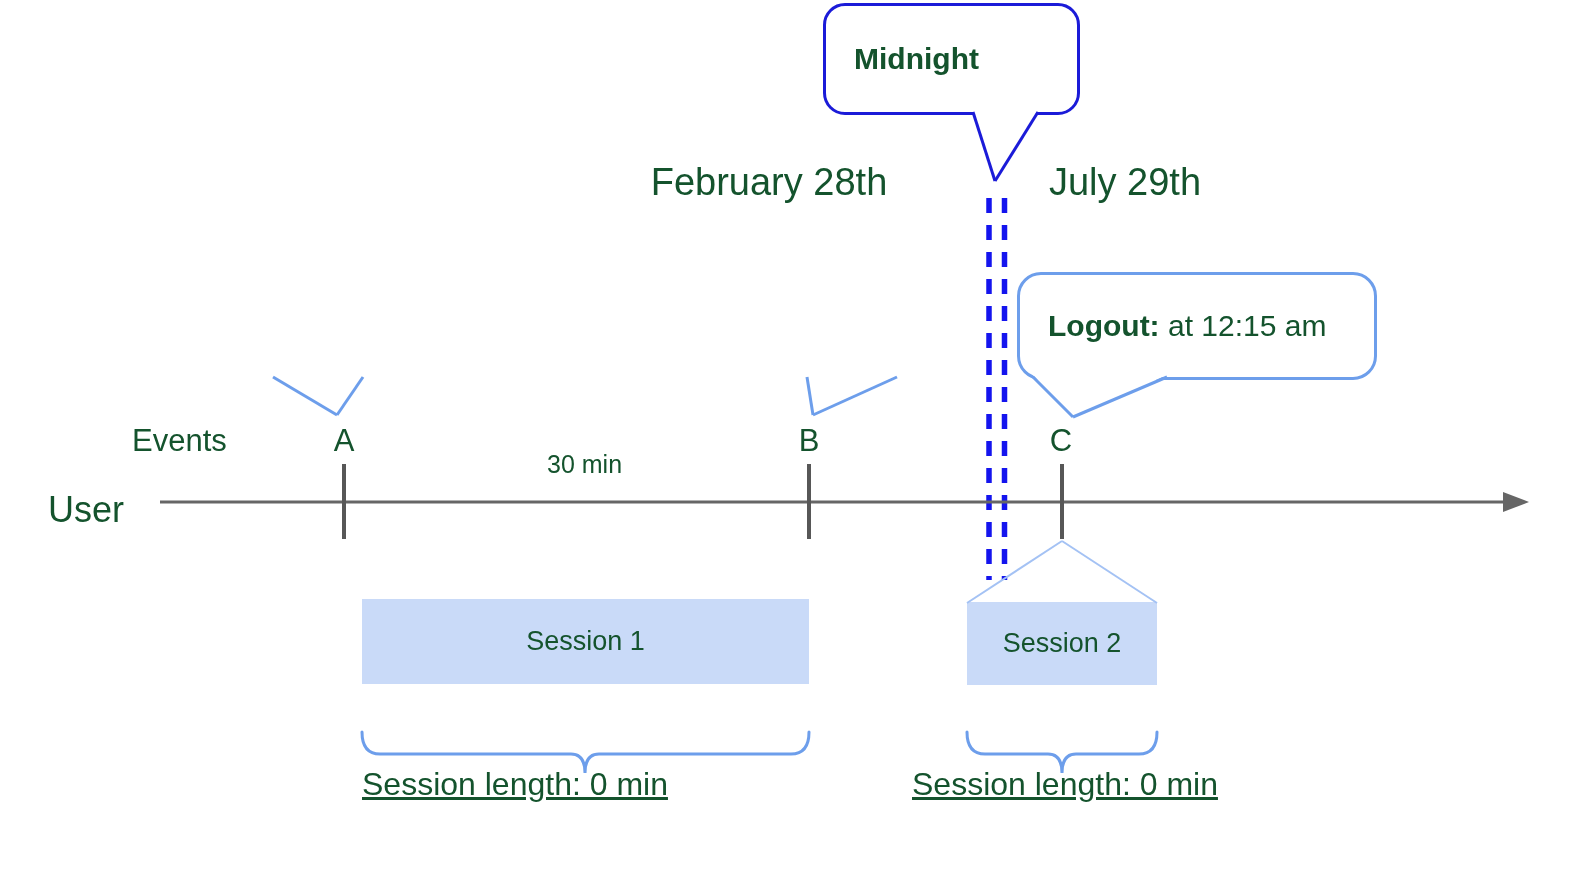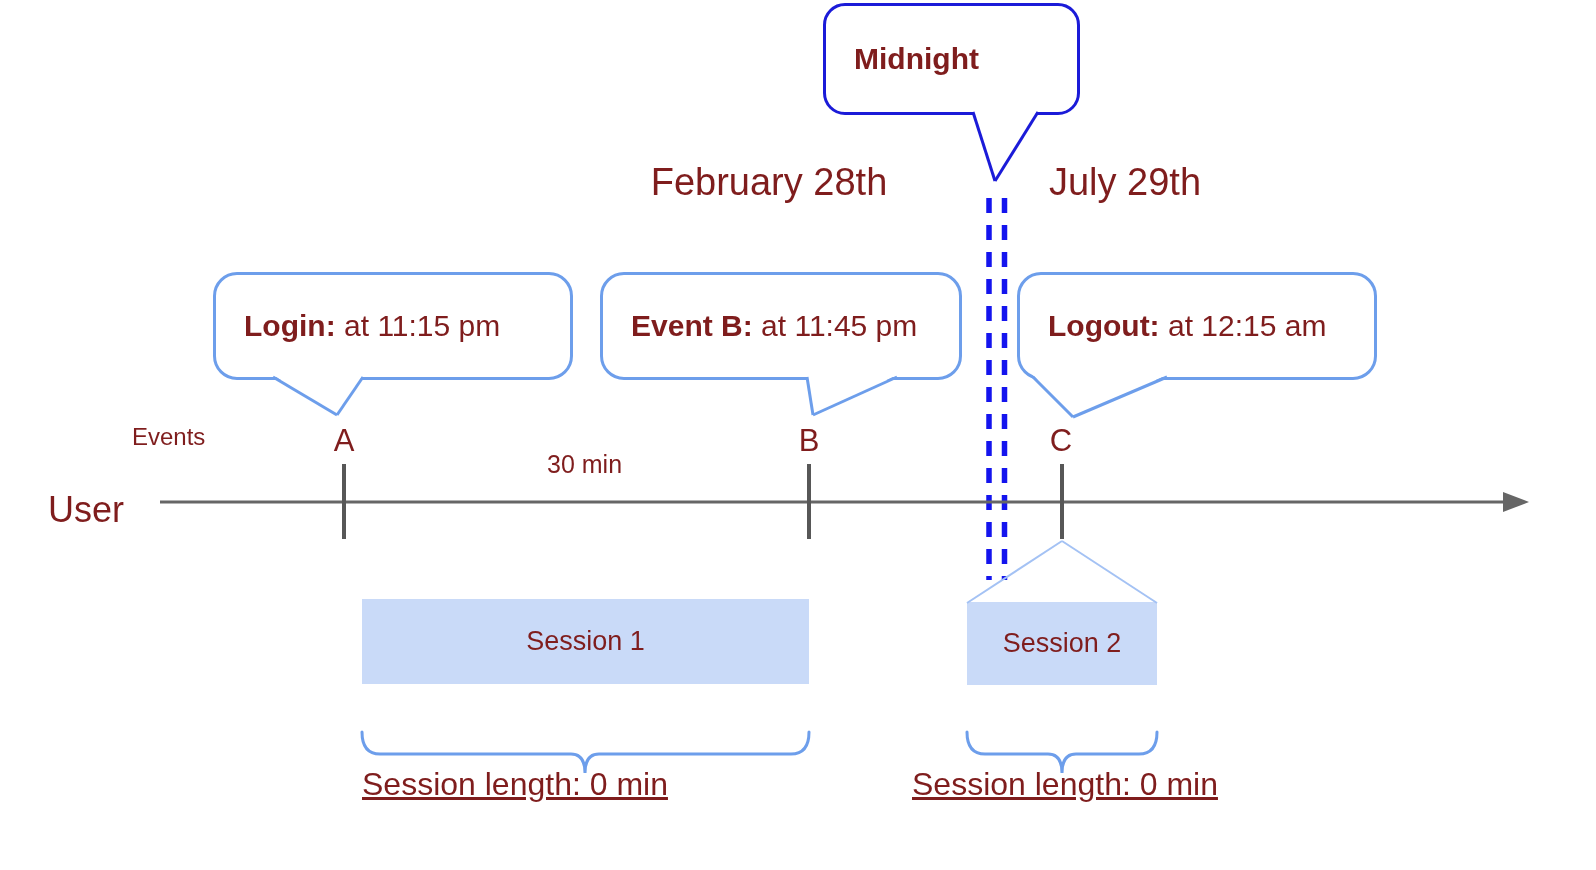--- a/index.html
+++ b/index.html
@@ -1,21 +1,21 @@
 <!DOCTYPE html>
 <html><head>
 <meta charset="utf-8">
 <style>
   html,body{margin:0;padding:0;background:#ffffff;}
   .canvas{
     position:relative;
     width:1596px;height:870px;
     background:#ffffff;
     font-family:"Liberation Sans", sans-serif;
-    color:#7f1d1d;
+    color:#14532d;
     overflow:hidden;
   }
   .abs{position:absolute;line-height:1;}
   .centerx{transform:translateX(-50%);}
   
   .bubble{
     position:absolute;
     box-sizing:border-box;
     background:#fff;
     border:3px solid #6d9eeb;
@@ -30,21 +30,21 @@
   .bubble b{margin-right:0.28em;}
   .bubble.midnight{
     border-color:#1b1bd8;
     border-radius:22px;
     font-size:30px;
     font-weight:bold;
   }
   
   .date-label{font-size:38px;top:163px;}
   
-  .events-label{font-size:24px;top:425px;left:132px;}
+  .events-label{font-size:31px;top:425px;left:132px;}
   .marker{font-size:31px;top:425px;}
   .user-label{font-size:36px;top:492px;left:48px;}
   .interval-label{font-size:25px;top:452px;left:547px;}
   
   .session-box{
     position:absolute;
     background:#c9daf8;
     display:flex;align-items:center;justify-content:center;
     font-size:27px;
     z-index:1;
@@ -57,28 +57,20 @@
 
 <div class="canvas">
 
   <div class="bubble midnight" style="left:823px;top:3px;width:257px;height:112px;">
     <span>Midnight</span>
   </div>
 
   <div class="abs centerx date-label" style="left:769px;">February 28th</div>
   <div class="abs centerx date-label" style="left:1125px;">July 29th</div>
 
-  <div class="bubble" style="left:213px;top:272px;width:360px;height:108px;">
-    <b>Login:</b>
-    <span>at 11:15 pm</span>
-  </div>
-  <div class="bubble" style="left:600px;top:272px;width:362px;height:108px;">
-    <b>Event B:</b>
-    <span>at 11:45 pm</span>
-  </div>
   <div class="bubble" style="left:1017px;top:272px;width:360px;height:108px;">
     <b>Logout:</b>
     <span>at 12:15 am</span>
   </div>
 
   <div class="abs events-label">Events</div>
   <div class="abs centerx marker" style="left:344px;">A</div>
   <div class="abs centerx marker" style="left:809px;">B</div>
   <div class="abs centerx marker" style="left:1061px;">C</div>
 

